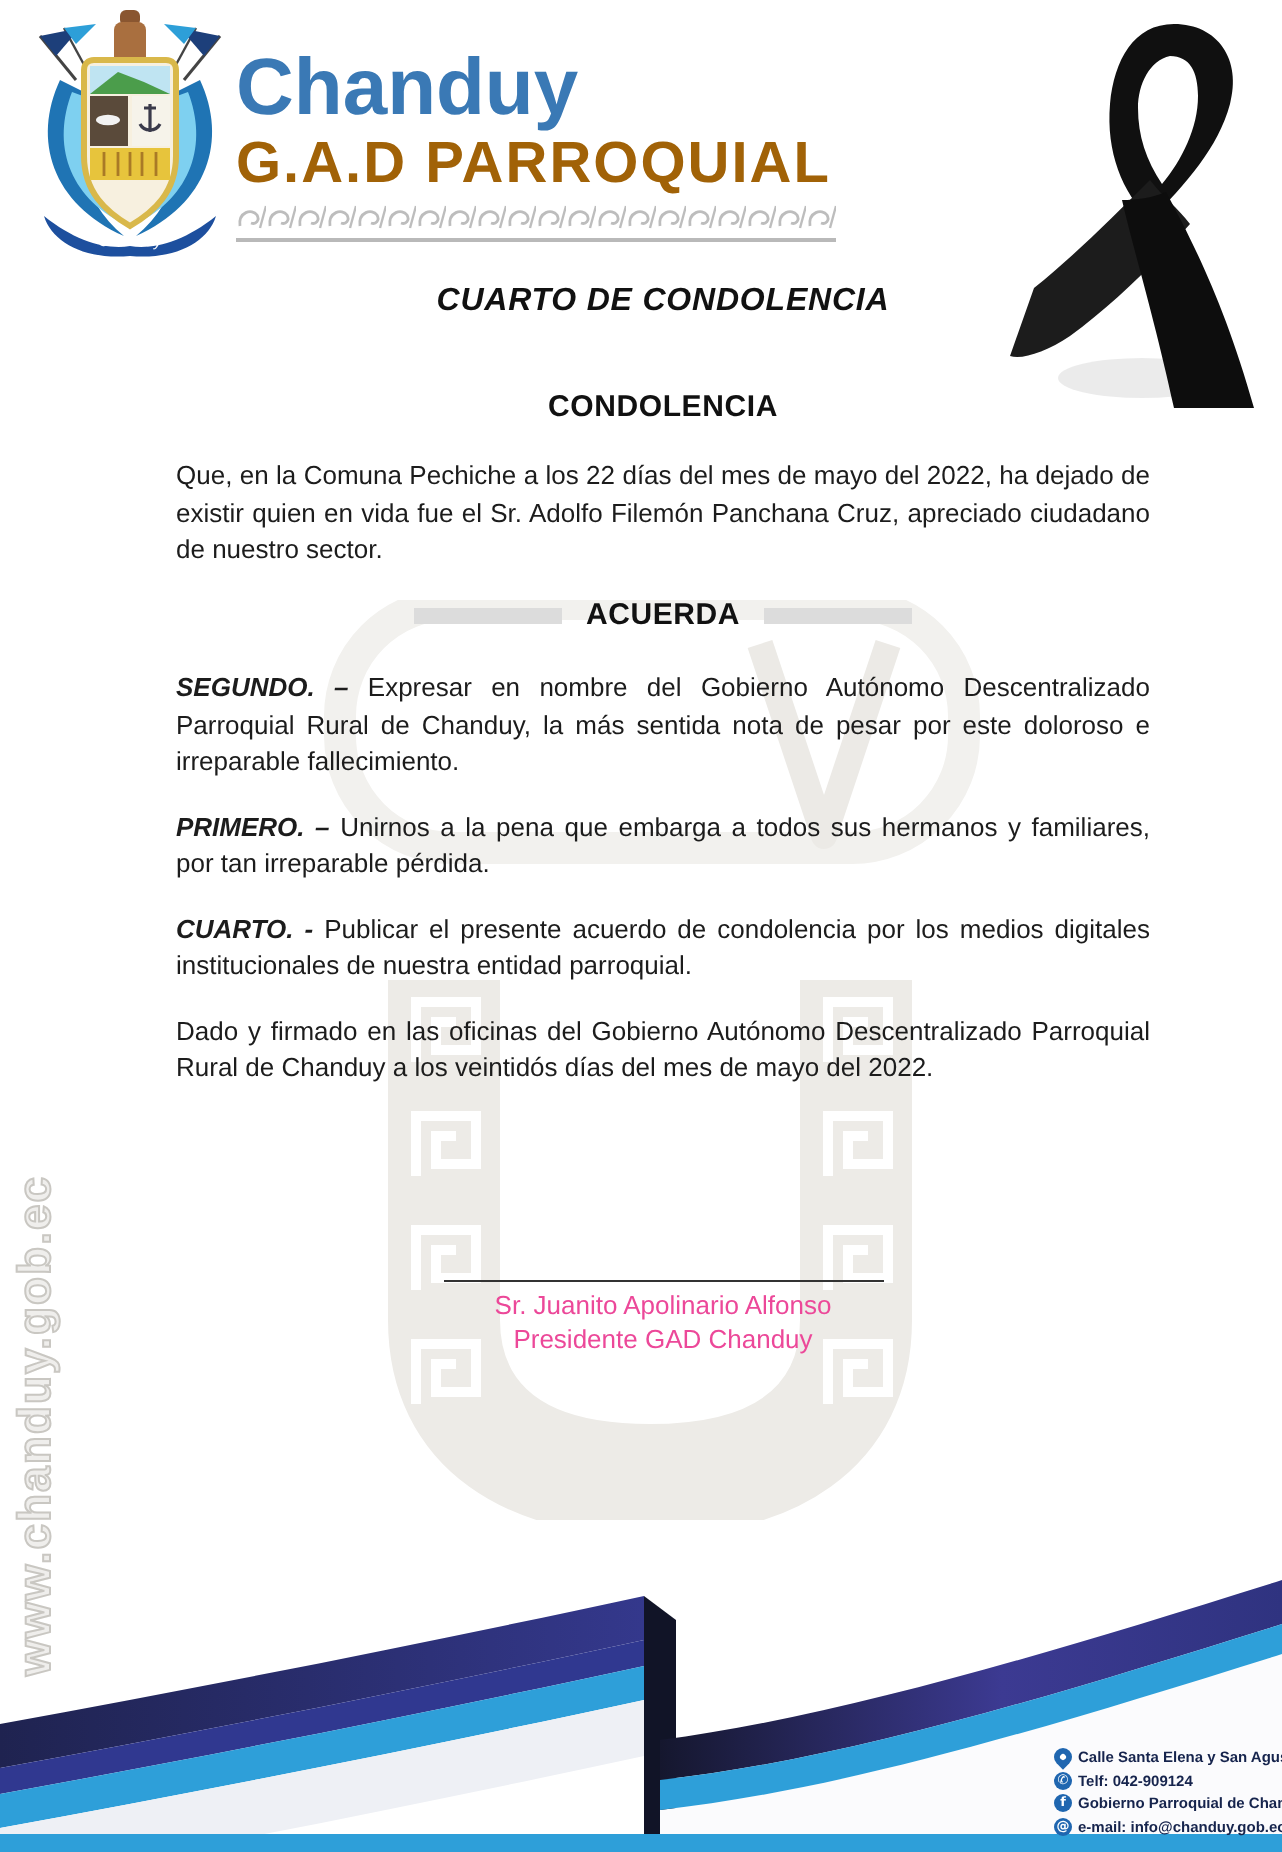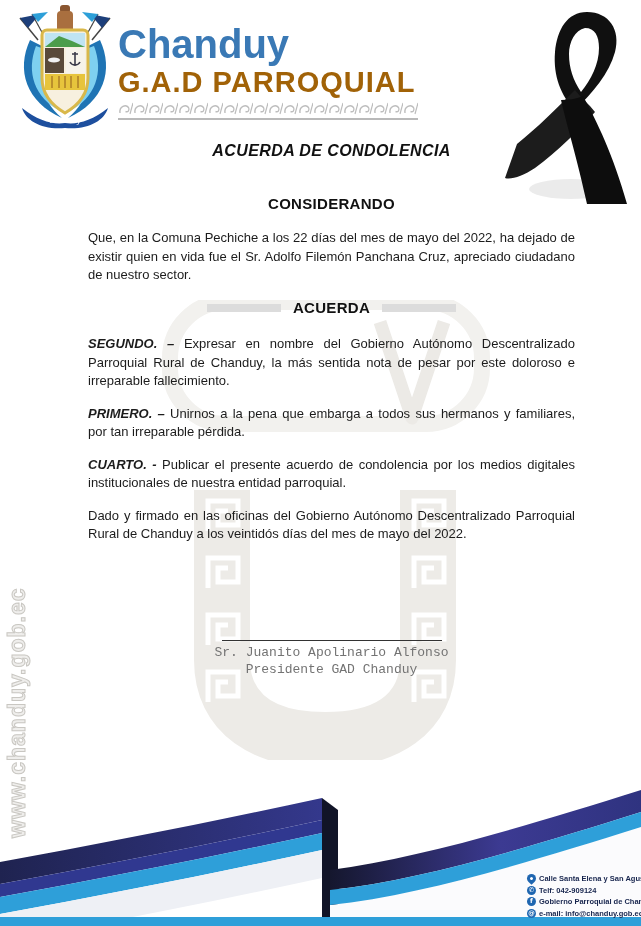--- a/index.html
+++ b/index.html
@@ -24,21 +24,21 @@
   .intro{margin:0 0 10px 0;text-align:left;}
   .h-center{text-align:center;font-size:15px;font-weight:bold;color:#111;
     margin:0 0 16px 0;letter-spacing:.3px;}
   .para{margin:0 0 14px 0;text-align:justify;}
   .acuerda-row{display:flex;align-items:center;justify-content:center;gap:12px;margin:10px 0 18px 0;}
   .acuerda-bar{width:74px;height:8px;background:#dcdcdc;}
   .acuerda-txt{font-size:15px;font-weight:bold;letter-spacing:.3px;color:#111;}
   .clause-label{font-weight:bold;font-style:italic;}
   .signature{margin-top:96px;text-align:center;}
   .sig-line{width:220px;margin:0 auto 3px auto;border-top:1.5px solid #333;}
-  .sig-name,.sig-role{font-size:13px;line-height:17.5px;color:#737373;font-family:Liberation Mono, monospace;}
+  .sig-name,.sig-role{font-size:13px;line-height:17.5px;color:#ec4899;}
   
   .site-vertical{
     position:absolute;left:4px;top:553px;height:285px;z-index:1;
     writing-mode:vertical-rl;transform:rotate(180deg);
     font-size:23px;font-weight:bold;letter-spacing:1px;
     color:#efeeec;-webkit-text-stroke:1px #c9c7c2;
   }
   
   .wave{position:absolute;left:0;bottom:0;z-index:4;display:block;}
   .contacts{position:absolute;left:527px;top:874px;z-index:5;}
@@ -124,24 +124,24 @@
 
   <svg class="ribbon" width="140" height="200" viewBox="0 0 140 200" xmlns="http://www.w3.org/2000/svg">
     <ellipse cx="70" cy="185" rx="42" ry="10" fill="#000000" opacity="0.08"></ellipse>
     <path fill-rule="evenodd" fill="#101010" d="M86,8 C108,8 120,26 114,48 C108,70 92,88 74,106 C60,92 52,72 54,48 C56,26 66,8 86,8 Z
          M84,24 C74,26 68,38 68,50 C68,64 72,76 80,88 C90,76 98,60 98,44 C98,32 94,24 84,24 Z"></path>
     <path fill="#1c1c1c" d="M74,86 C56,104 36,124 16,140 L4,174 C10,176 22,172 34,164 C56,148 78,126 94,108 C88,100 80,94 74,86 Z"></path>
     <path fill="#0d0d0d" d="M60,96 C66,122 76,154 86,200 L126,200 C112,150 96,118 82,92 C75,95 67,96 60,96 Z"></path>
   </svg>
 
   <div class="content">
-    <h1 class="doc-title">ACUERDA DE CONDOLENCIA</h1>
-
-
-    <h2 class="h-center">CONSIDERANDO</h2>
+    <h1 class="doc-title">CUARTO DE CONDOLENCIA</h1>
+
+
+    <h2 class="h-center">CONDOLENCIA</h2>
 
     <p class="para">Que, en la Comuna Pechiche a los 22 días del mes de mayo del 2022, ha dejado de existir quien en vida fue el Sr. Adolfo Filemón Panchana Cruz, apreciado ciudadano de nuestro sector.</p>
 
     <div class="acuerda-row">
       <span class="acuerda-bar"></span>
       <span class="acuerda-txt">ACUERDA</span>
       <span class="acuerda-bar"></span>
     </div>
 
     <p class="para">

